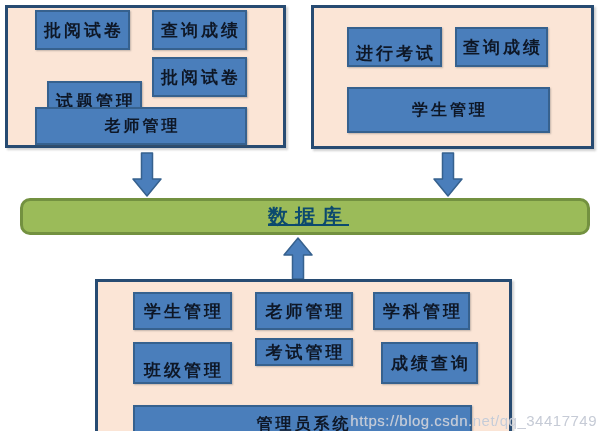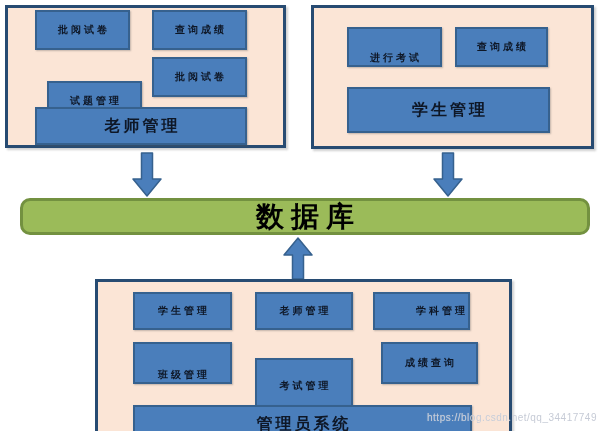--- a/index.html
+++ b/index.html
@@ -26,49 +26,50 @@
     background: #4a7ebb;
     border: 2px solid #36618e;
     display: flex;
     align-items: center;
     justify-content: center;
     box-shadow: 1px 1px 1.5px rgba(90,90,90,0.35);
   }
   .box span {
     color: #0e1726;
     font-weight: bold;
-    font-size: 10px;
+    font-size: 17px;
     letter-spacing: 3px;
     text-indent: 3px;
     white-space: nowrap;
   }
   .box.footer span { font-size: 16px; }
   .db-bar {
     position: absolute;
     left: 20px; top: 198px; width: 570px; height: 37px;
     background: #9bbb59;
     border: 3px solid #739140;
     border-radius: 10px;
     display: flex;
     align-items: center;
     justify-content: center;
   }
   .db-bar span {
-    color: #000000;
+    color: #0c4a6e;
     font-weight: bold;
-    font-size: 28px;
+    font-size: 20px;
     letter-spacing: 7px;
     text-indent: 7px;
+    text-decoration: underline;
   }
   .arrow { position: absolute; }
   .watermark {
     position: absolute;
     top: 412px;
     right: 3px;
-    font-size: 10px;
+    font-size: 15px;
     color: #c6cbd6;
     letter-spacing: 0.5px;
     z-index: 10;
     text-shadow: 0 0 1px rgba(255,255,255,0.4);
   }
 </style>
 </head>
 <body>
 
 <div class="canvas">
@@ -119,27 +120,27 @@
     <polygon points="15,1 29,18 20.5,18 20.5,42 9.5,42 9.5,18 1,18" fill="#4a7ebb" stroke="#36618e" stroke-width="1.5" stroke-linejoin="round"></polygon>
   </svg>
 
   <section class="panel panel-admin">
     <div class="box" style="left:35px; top:10px; width:99px; height:38px;">
       <span>学生管理</span>
     </div>
     <div class="box" style="left:157px; top:10px; width:98px; height:38px;">
       <span>老师管理</span>
     </div>
-    <div class="box" style="left:275px; top:10px; width:97px; height:38px;justify-content:flex-end;">
+    <div class="box" style="left:275px; top:10px; width:97px; height:38px;">
       <span>学科管理</span>
     </div>
     <div class="box" style="left:35px; top:60px; width:99px; height:42px;align-items:flex-end;">
       <span>班级管理</span>
     </div>
-    <div class="box" style="left:157px; top:76px; width:98px; height:55px;">
+    <div class="box" style="left:157px; top:56px; width:98px; height:28px;">
       <span>考试管理</span>
     </div>
     <div class="box" style="left:283px; top:60px; width:97px; height:42px;">
       <span>成绩查询</span>
     </div>
     <div class="box footer" style="left:35px; top:123px; width:339px; height:38px;">
       <span>管理员系统</span>
     </div>
   </section>
 

